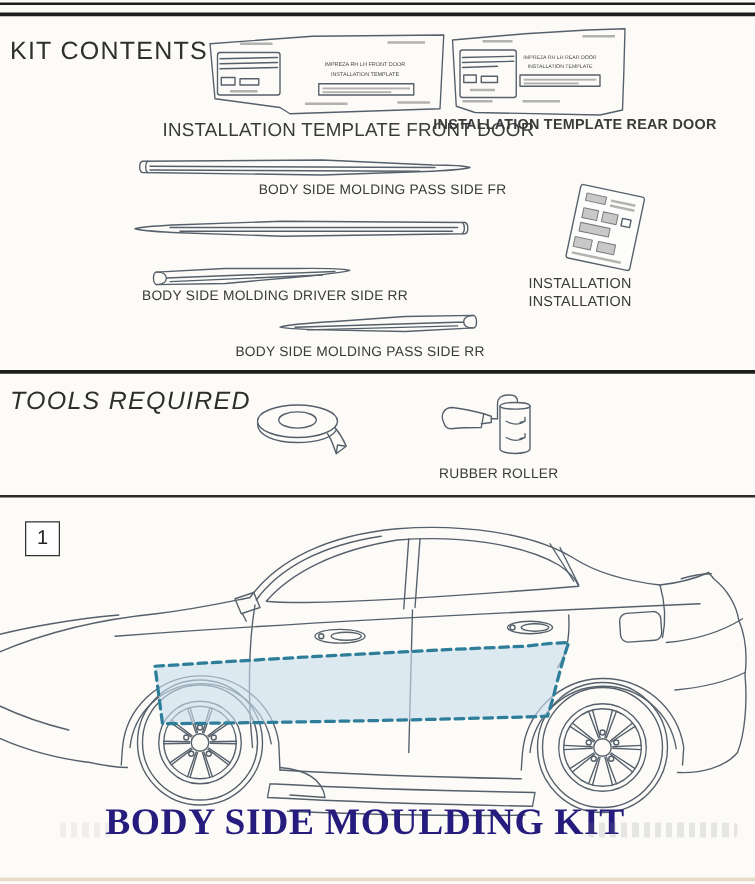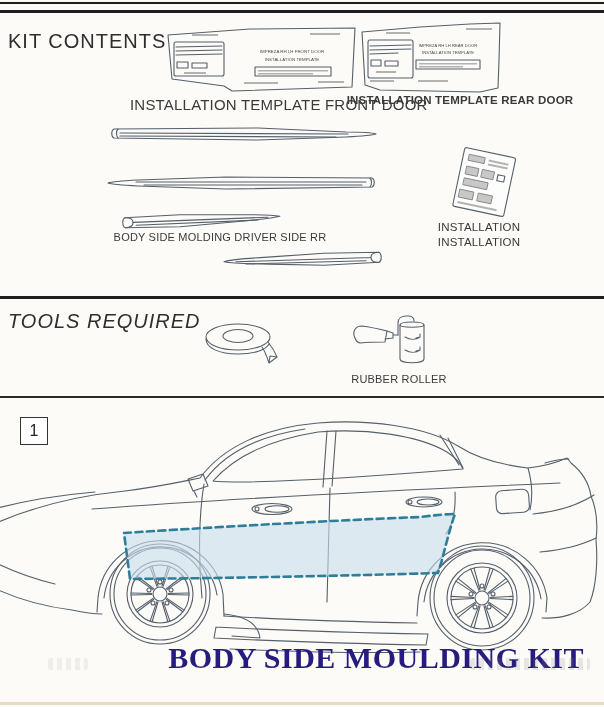--- a/index.html
+++ b/index.html
@@ -14,21 +14,21 @@
   .heading{position:absolute;font-size:20px;font-weight:500;letter-spacing:1px;color:var(--ink);}
   .lbl{position:absolute;font-size:11px;color:var(--label);letter-spacing:.2px;text-align:center;white-space:nowrap;}
   .lbl2{line-height:14.5px;white-space:normal;}
   svg{position:absolute;overflow:visible;}
   svg path,svg rect,svg ellipse,svg circle,svg line{fill:none;stroke:var(--line);stroke-width:1.1;stroke-linecap:round;stroke-linejoin:round;}
   svg text{fill:#4a4a4a;stroke:none;font-family:"Liberation Sans",sans-serif;}
   .tdash{fill:#9a9a9a;stroke:none;opacity:.75;}
   .gfill{fill:#c8c8c8;stroke:#7a7a7a;stroke-width:.8;}
   #watermark{position:absolute;left:118px;top:205px;font-family:"Liberation Serif",serif;
     font-size:26px;letter-spacing:1.5px;color:var(--watermark);white-space:nowrap;}
-  #kit-title{position:absolute;left:0;top:641px;width:584px;text-align:right;
+  #kit-title{position:absolute;left:0;top:641px;width:584px;text-align:center;
     font-family:"Liberation Serif",serif;font-weight:bold;font-size:30px;letter-spacing:.5px;color:var(--title);}
   #step-box{position:absolute;left:20px;top:417px;width:26px;height:26px;border:1.6px solid #333;
     background:#fff;display:flex;align-items:center;justify-content:center;font-size:16px;color:#222;}
   .smudge{position:absolute;height:12px;border-radius:3px;opacity:.5;filter:blur(.6px);
     background:repeating-linear-gradient(90deg,rgba(130,130,135,.35) 0 5px,transparent 5px 9px);}
   #bottom-edge{position:absolute;left:0;top:702px;width:604px;height:3px;background:#e6dcc6;}
 </style>
 </head>
 <body>
 
@@ -74,53 +74,55 @@
     <rect class="tdash" x="61" y="46" width="44" height="1.5"></rect>
     <rect class="tdash" x="60" y="60" width="30" height="2"></rect>
     <rect class="tdash" x="12" y="60" width="24" height="2"></rect>
   </svg>
   <div class="lbl" style="left:340px;top:94px;width:240px;font-size:11.5px;font-weight:bold;">INSTALLATION TEMPLATE REAR DOOR</div>
 
   <svg style="left:108px;top:124px;" width="272" height="20" viewBox="0 0 272 20">
     <path d="M 6,5 C 3,6 3,13 6,14 L 150,16 L 238,13 C 256,12 265,11 268,10 C 265,9 256,8 238,8 L 150,4 Z"></path>
     <path d="M 10,5 C 8,7 8,12 10,14 M 12,9 L 240,10 M 12,12 L 228,13"></path>
   </svg>
+  <div class="lbl" style="left:196px;top:146px;width:220px;">BODY SIDE MOLDING PASS SIDE FR</div>
 
   <svg style="left:104px;top:172px;" width="276" height="22" viewBox="0 0 276 22">
     <path d="M 268,6 C 271,7 271,14 268,15 L 122,17 L 34,14 C 16,13 7,12 4,11 C 7,10 16,9 34,8 L 122,5 Z"></path>
     <path d="M 266,6 C 268,8 268,13 266,15 M 32,10 L 262,10 M 40,13 L 258,13"></path>
   </svg>
 
   <svg style="left:118px;top:208px;transform:rotate(-2deg);" width="168" height="24" viewBox="0 0 168 24">
     <path d="M 7,7 C 4,8 4,16 7,17 L 62,18 L 118,15 C 144,13.5 158,12 162,11 C 158,10 144,8.5 118,8 L 62,6 Z"></path>
     <path d="M 7,7 C 12,7 15,9 15,12 C 15,15 12,17 7,17 M 15,12 L 150,11.5 M 18,15 L 140,14"></path>
   </svg>
   <div class="lbl" style="left:110px;top:231px;width:220px;">BODY SIDE MOLDING DRIVER SIDE RR</div>
 
   <svg style="left:216px;top:248px;transform:rotate(-2deg);" width="170" height="24" viewBox="0 0 170 24">
     <path d="M 163,7 C 166,8 166,16 163,17 L 108,18 L 52,15 C 26,13.5 12,12 8,11 C 12,10 26,8.5 52,8 L 108,6 Z"></path>
     <path d="M 163,7 C 158,7 155,9 155,12 C 155,15 158,17 163,17 M 155,12 L 20,11.5 M 150,15 L 30,14"></path>
   </svg>
+  <div class="lbl" style="left:178px;top:276px;width:220px;">BODY SIDE MOLDING PASS SIDE RR</div>
 
   <svg style="left:448px;top:148px;" width="72" height="72" viewBox="0 0 72 72">
     <g transform="rotate(12 36 35)">
       <rect x="10" y="4" width="52" height="60" rx="2" style="fill:#fdfdfc"></rect>
       <rect class="gfill" x="16" y="10" width="16" height="6"></rect>
       <rect class="tdash" x="36" y="11" width="20" height="2"></rect>
       <rect class="tdash" x="36" y="15" width="20" height="2"></rect>
       <rect class="gfill" x="16" y="22" width="12" height="8"></rect>
       <rect class="gfill" x="32" y="22" width="12" height="8"></rect>
       <rect x="48" y="24" width="7" height="6"></rect>
       <rect class="gfill" x="16" y="34" width="24" height="7"></rect>
       <rect class="gfill" x="14" y="46" width="14" height="8"></rect>
       <rect class="gfill" x="33" y="46" width="14" height="8"></rect>
       <rect class="tdash" x="14" y="58" width="40" height="2"></rect>
     </g>
   </svg>
-  <div class="lbl lbl2" style="left:419px;top:220px;width:120px;font-size:11.5px;">
+  <div class="lbl lbl2" style="left:404px;top:220px;width:120px;font-size:11.5px;">
     <span>INSTALLATION</span><br>
     <span>INSTALLATION</span>
   </div>
 
 
   <div class="hrule" style="top:296px;height:3px;"></div>
   <div class="heading" style="left:8px;top:310px;font-style:italic;">TOOLS REQUIRED</div>
 
   <svg style="left:200px;top:318px;" width="80" height="54" viewBox="0 0 80 54">
     <ellipse cx="38" cy="19" rx="32" ry="13"></ellipse>

